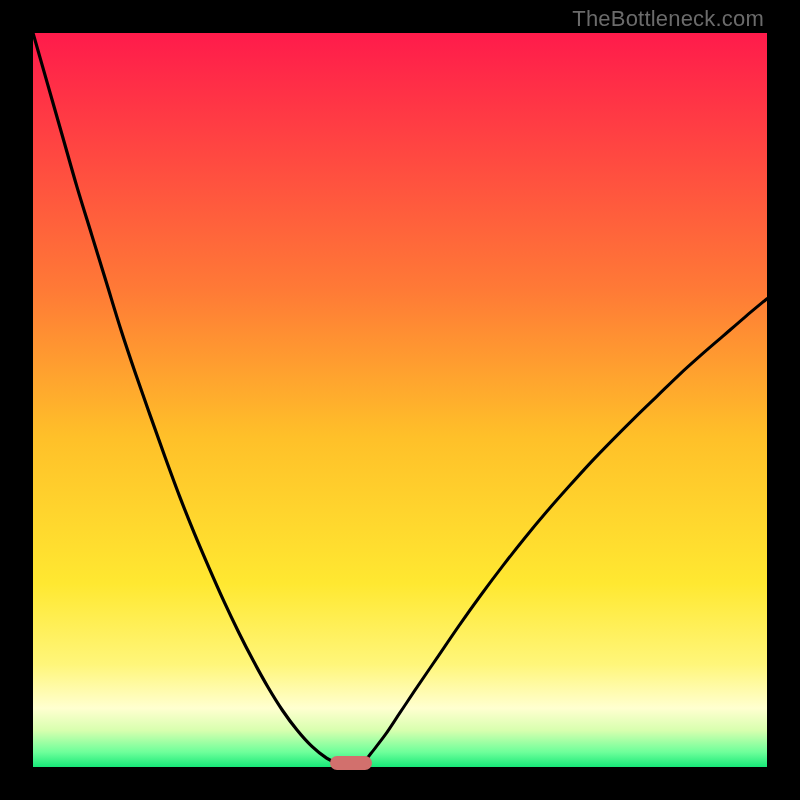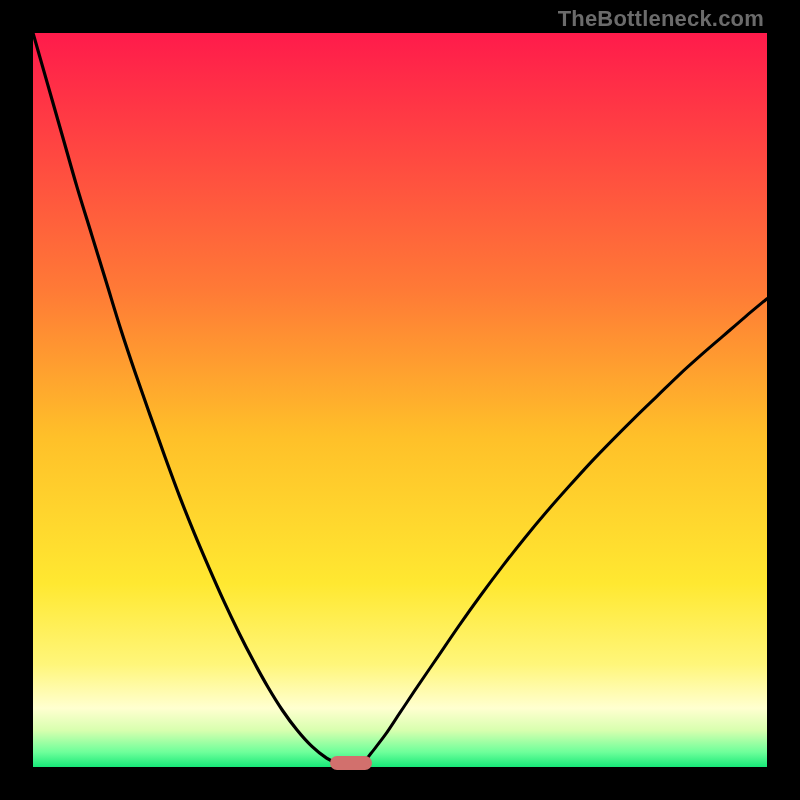--- a/index.html
+++ b/index.html
@@ -31,21 +31,21 @@
     left: 0;
     top: 0;
     width: 734px;
     height: 734px;
   }
   .watermark {
     position: absolute;
     top: 6px;
     right: 36px;
     font-size: 22px;
-    font-weight: 700;
+    font-weight: 400;
     color: #6b6b6b;
     letter-spacing: 0.2px;
   }
   svg.curves {
     position: absolute;
     left: 0;
     top: 0;
     width: 734px;
     height: 734px;
   }

